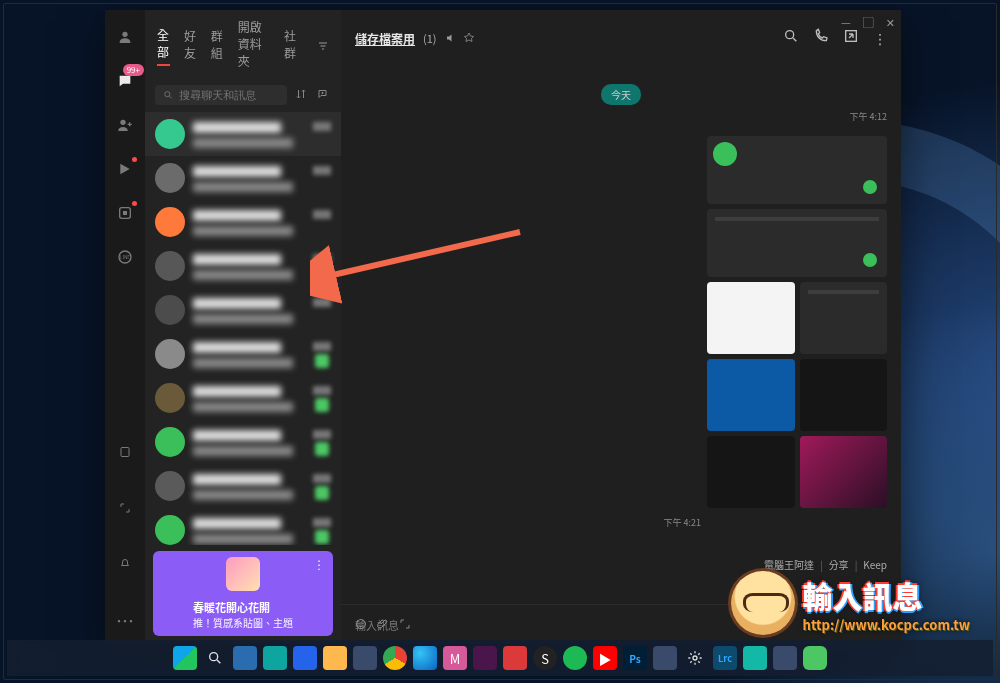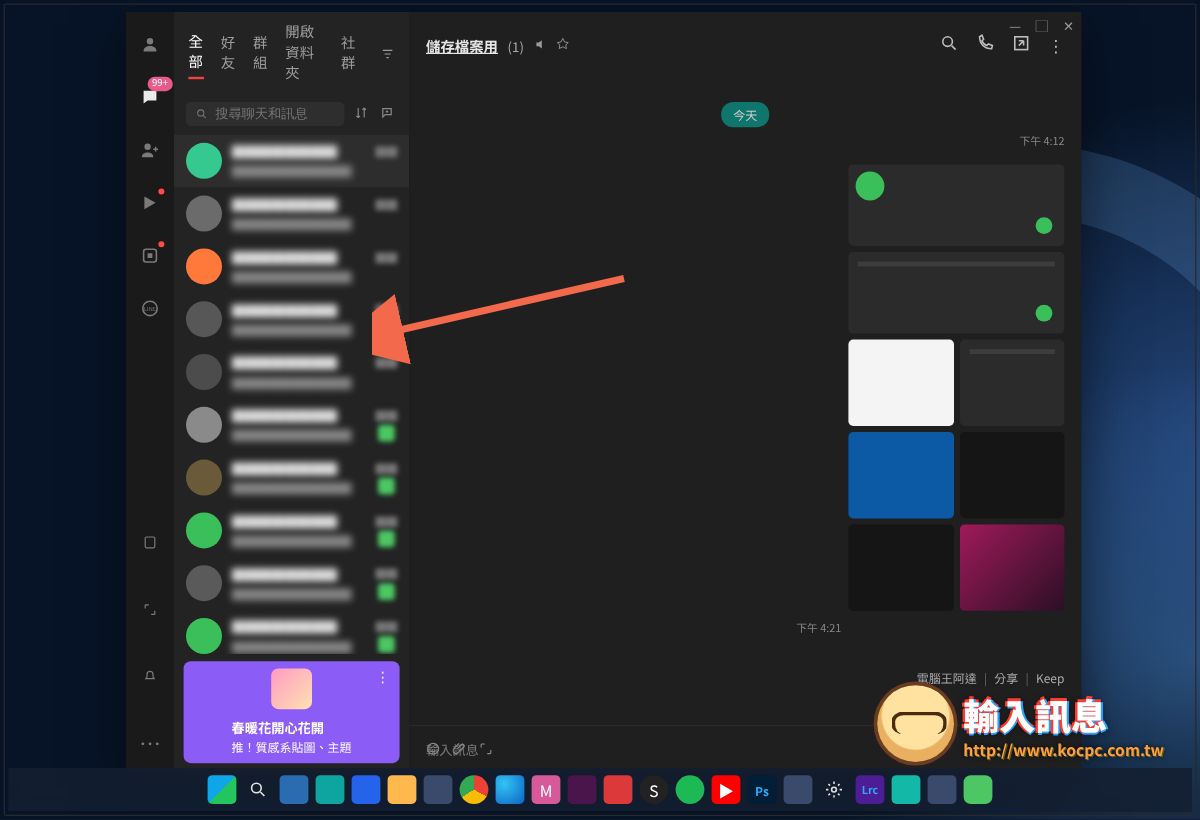--- a/index.html
+++ b/index.html
@@ -128,21 +128,21 @@
     display:flex; align-items:center; justify-content:center; gap:6px;}
   .tb-ic { width:24px; height:24px; border-radius:4px; display:flex; align-items:center; justify-content:center;
     font-size:13px; color:#fff; cursor:pointer;}
   .tb-start{background:linear-gradient(135deg,#0ea5e9 0 50%,#22c55e 50% 100%);}
   .tb-search{color:#e5e5e5;font-size:15px;}
   .tb-chrome{background:conic-gradient(#ea4335 0 33%,#fbbc05 33% 66%,#34a853 66% 100%);border-radius:50%;}
   .tb-edge{background:radial-gradient(circle at 30% 30%,#33c4f4,#0b63c4);}
   .tb-spotify{background:#1db954;border-radius:50%;}
   .tb-yt{background:#ff0000;}
   .tb-ps{background:#001e36;color:#31a8ff;font-size:10px;font-weight:bold;}
-  .tb-lr{background:#4c1d95;color:#31a8ff;font-size:9px;font-weight:bold;}
+  .tb-lr{background:#0c4a6e;color:#31a8ff;font-size:9px;font-weight:bold;}
   .tb-line{background:#4cc764;border-radius:6px;}
   .tb-generic{background:#3a4a6a;}
   .tb-pink{background:#d65a9a;}
   .tb-teal{background:#14b8a6;}
   .tb-slack{background:#4a154b;}
   .tb-todo{background:#dc3a3a;}
   .tb-files{background:#ffb84d;}
   .tb-task{background:#2b6cb0;}
   .tb-cam{background:#0ea5a0;}
   .tb-gear{color:#ddd;}

